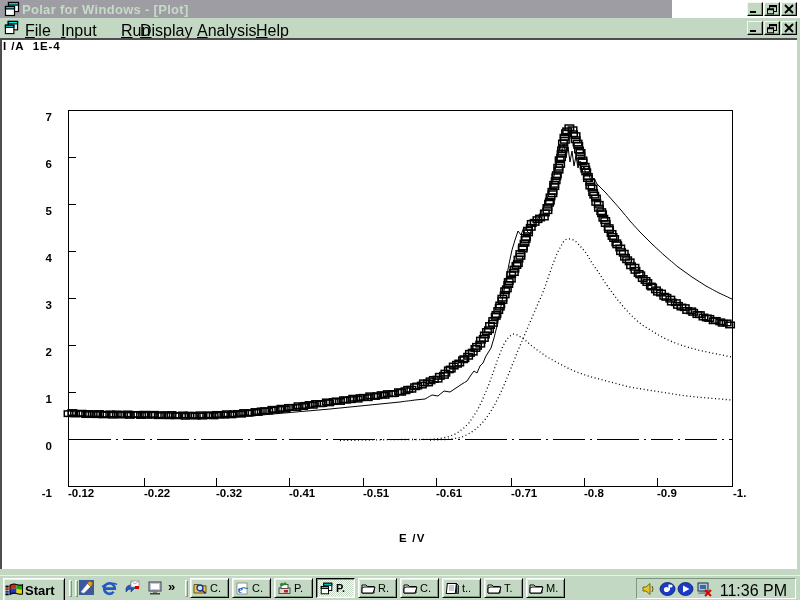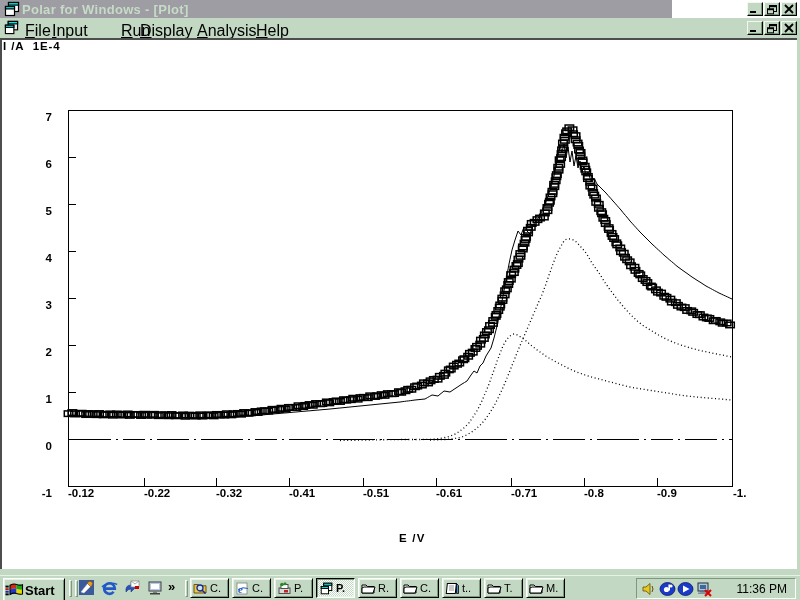--- a/index.html
+++ b/index.html
@@ -33,21 +33,21 @@
  box-shadow:inset 1px 1px 0 #e6f2e4, inset -1px -1px 0 #7e987e;
  box-sizing:border-box;display:flex;align-items:center;font-size:11px;color:#000;}
 .tbtn.pressed{background:repeating-conic-gradient(#fff 0 25%, #c2d8c2 0 50%) 0 0/2px 2px;border-top:1px solid #000;border-left:1px solid #000;
  border-right:1px solid #fff;border-bottom:1px solid #fff;
  box-shadow:inset 1px 1px 0 #7e987e, inset -1px -1px 0 #e6f2e4;font-weight:bold;}
 .tbtn svg{margin:0 2px 0 2px;flex:none;}
 #tray{position:absolute;left:636px;top:2px;width:160px;height:21px;
  border-top:1px solid #7e987e;border-left:1px solid #7e987e;
  border-right:1px solid #fff;border-bottom:1px solid #fff;box-sizing:border-box;
  display:flex;align-items:center;}
-#clock{position:absolute;right:8px;top:3px;font-size:12px;color:#000;}
+#clock{position:absolute;right:8px;top:3px;font-size:16px;color:#000;}
 
 </style></head><body>
 <div id="scr">
 <div id="titlebar" class="abs">
 <div class="abs" style="left:4px;top:1px"><svg width="16" height="16" viewBox="0 0 16 16">
 <g stroke="#000" stroke-width="1.2" fill="#fff">
 <rect x="4.5" y="1.5" width="10" height="9"></rect>
 <rect x="4.5" y="1.5" width="10" height="2.6" fill="#00e8e8"></rect>
 <rect x="1.5" y="5.5" width="9" height="9" fill="#fff"></rect>
 <rect x="1.5" y="5.5" width="9" height="2.4" fill="#00e8e8"></rect>
@@ -77,21 +77,21 @@
 <div id="menubar" class="abs">
 <div class="abs" style="left:4px;top:2px"><svg width="15" height="15" viewBox="0 0 16 16">
 <g stroke="#000" stroke-width="1.2" fill="#e8e8e8">
 <rect x="4.5" y="1.5" width="10" height="9"></rect>
 <rect x="4.5" y="1.5" width="10" height="2.6" fill="#00e8e8"></rect>
 <rect x="1.5" y="5.5" width="9" height="9" fill="#fff"></rect>
 <rect x="1.5" y="5.5" width="9" height="2.4" fill="#00e8e8"></rect>
 </g>
         </svg></div>
 <div class="mitem" style="left:25px"><u>F</u>ile</div>
-<div class="mitem" style="left:52px"><u>I</u>nput</div>
+<div class="mitem" style="left:61px"><u>I</u>nput</div>
 <div class="mitem" style="left:121px"><u>R</u>un</div>
 <div class="mitem" style="left:140px"><u>D</u>isplay</div>
 <div class="mitem" style="left:197px"><u>A</u>nalysis</div>
 <div class="mitem" style="left:256px"><u>H</u>elp</div>
 <div class="cbtn" style="left:747px;top:3px">
         <svg width="12" height="10" viewBox="0 0 12 10">
           <rect x="1" y="7" width="6" height="2" fill="#000"></rect>
         </svg>
       </div>
 <div class="cbtn" style="left:764px;top:3px">

